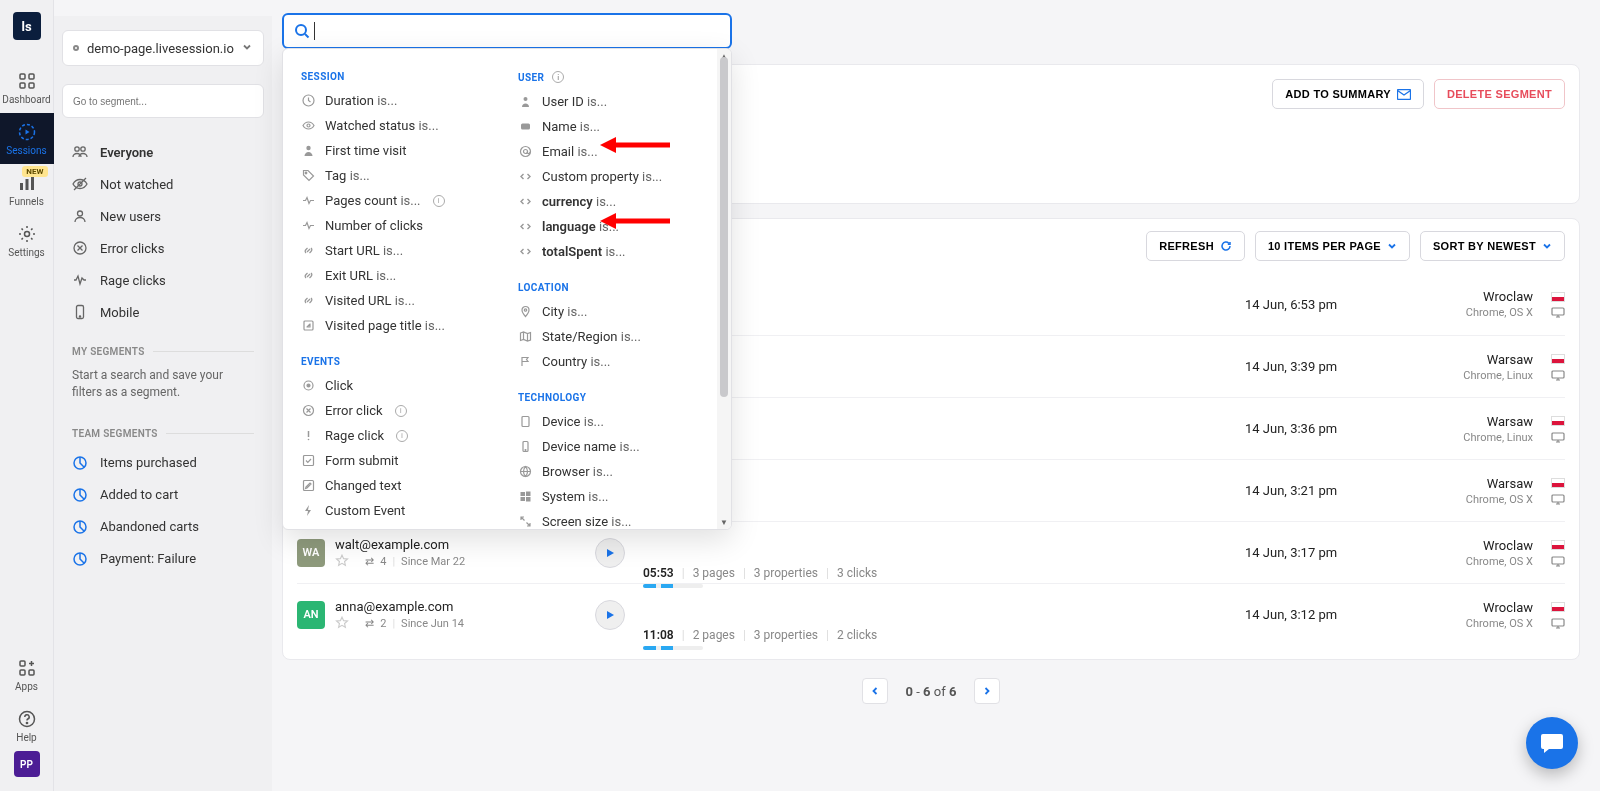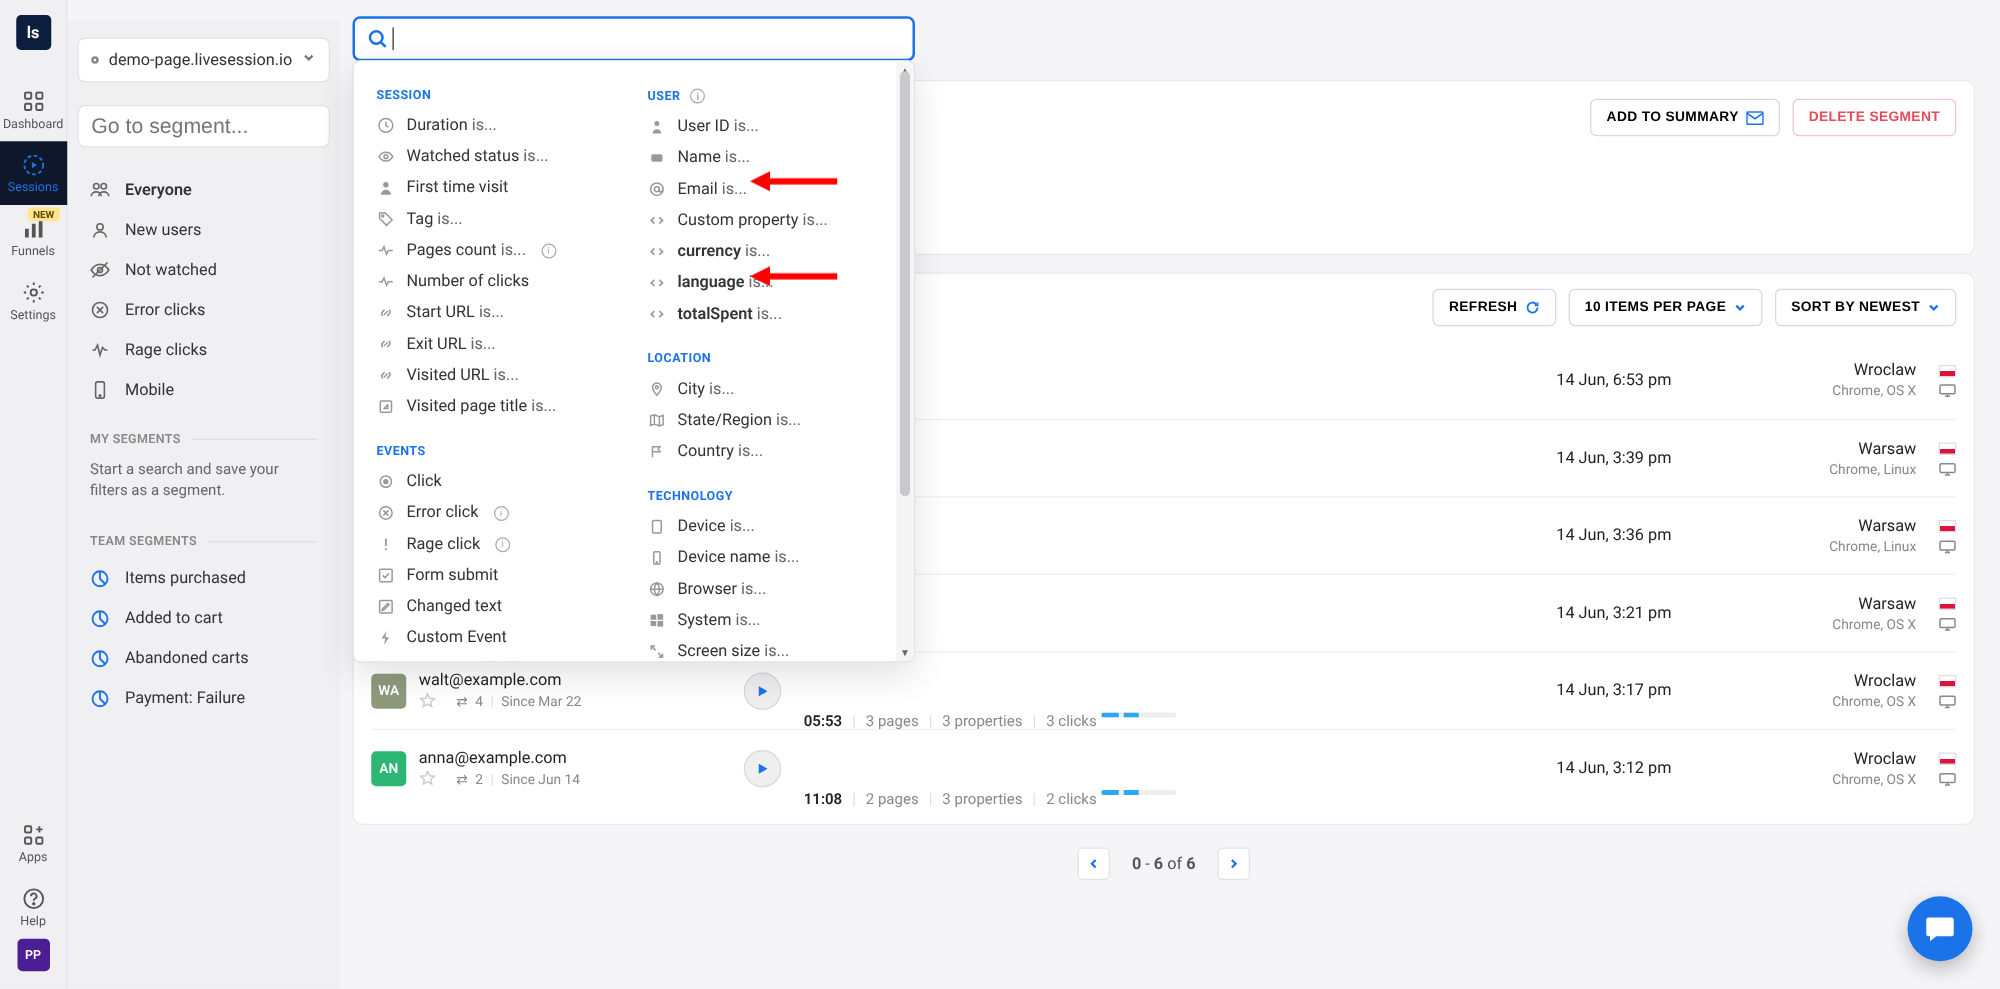--- a/index.html
+++ b/index.html
@@ -14,21 +14,21 @@
 .rail-icon { width: 18px; height: 18px; margin-bottom: 4px; display: flex; align-items: center; justify-content: center; }
 .rail-spacer { flex: 1; }
 .badge-new { position: absolute; top: 2px; right: 6px; background: #ffe58f; color: #5f4b00; font-size: 8px; font-weight: 700; padding: 1px 4px; border-radius: 3px; }
 .avatar-pp { width: 26px; height: 26px; background: #4c1d95; color: #fff; font-size: 10px; font-weight: 600; display: flex; align-items: center; justify-content: center; border-radius: 4px; margin-bottom: 14px; }
 
 
 .sidebar { position: absolute; left: 54px; top: 16px; width: 218px; height: 100%; background: #f0f0f2; padding: 14px 8px; }
 .site-pill { background: #fff; border: 1px solid #e1e1e5; border-radius: 6px; height: 36px; display: flex; align-items: center; padding: 0 10px; font-size: 13px; cursor: pointer; margin-bottom: 18px; }
 .site-pill .dot { width: 6px; height: 6px; border-radius: 50%; border: 2px solid #888; margin-right: 8px; }
 .site-pill .chev { margin-left: auto; color: #777; }
-.seg-input { width: 100%; background: #fff; border: 1px solid #e1e1e5; border-radius: 6px; height: 34px; padding: 0 10px; font-size: 17px; color: #999; margin-bottom: 18px; }
+.seg-input { width: 100%; background: #fff; border: 1px solid #e1e1e5; border-radius: 6px; height: 34px; padding: 0 10px; font-size: 10px; color: #999; margin-bottom: 18px; }
 .side-link { display: flex; align-items: center; gap: 12px; padding: 8px 10px; font-size: 13px; color: #333; cursor: pointer; border-radius: 4px; }
 .side-link.bold { font-weight: 600; }
 .side-link-icon { width: 16px; height: 16px; display: flex; align-items: center; justify-content: center; color: #666; }
 .side-label { font-size: 10px; font-weight: 600; letter-spacing: 0.3px; color: #888; padding: 18px 10px 8px; text-transform: uppercase; }
 .side-hint { font-size: 12px; color: #666; line-height: 1.45; padding: 2px 10px 8px; }
 .side-label.line { display: flex; align-items: center; gap: 8px; }
 .side-label.line::after { content: ""; flex: 1; height: 1px; background: #ddd; }
 
 
 .topbar { position: absolute; left: 272px; top: 0; right: 0; height: 62px; display: flex; align-items: center; padding: 14px 0 14px 10px; }
@@ -66,21 +66,21 @@
 .results { padding: 0 14px 14px; }
 .row { display: flex; align-items: center; height: 62px; border-top: 1px solid #f0f0f3; }
 .row:first-child { border-top: none; }
 .row-avatar { width: 28px; height: 28px; border-radius: 4px; display: flex; align-items: center; justify-content: center; color: #fff; font-size: 11px; font-weight: 600; margin-right: 10px; flex-shrink: 0; }
 .row-star { width: 14px; height: 14px; color: #ccc; margin-right: 10px; }
 .row-user { width: 230px; }
 .row-email { font-size: 13px; color: #222; }
 .row-meta { font-size: 11px; color: #888; display: flex; align-items: center; gap: 6px; margin-top: 2px; }
 .row-play { width: 30px; height: 30px; border-radius: 50%; border: 1px solid #d8d8de; display: flex; align-items: center; justify-content: center; margin-right: 18px; cursor: pointer; }
 .row-play svg { color: #1a73e8; }
-.row-stats { display: flex; flex-direction: row; gap: 4px; flex: 1; margin-top: 48px; }
+.row-stats { display: flex; flex-direction: column; gap: 4px; flex: 1; margin-top: 48px; }
 .row-stats-line { display: flex; align-items: center; gap: 8px; font-size: 12px; color: #888; }
 .row-dur { font-weight: 600; color: #222; }
 .row-sep { color: #ddd; }
 .row-bar { width: 60px; height: 4px; background: #eee; border-radius: 2px; position: relative; overflow: hidden; }
 .row-bar-fill { position: absolute; left: 0; top: 0; height: 100%; background: #2aa8f2; }
 .row-bar-seg { position: absolute; top: 0; height: 100%; background: #2aa8f2; }
 .row-time { width: 140px; font-size: 13px; color: #222; text-align: left; }
 .row-loc { width: 180px; text-align: right; }
 .row-city { font-size: 13px; color: #222; display: flex; align-items: center; justify-content: flex-end; gap: 18px; }
 .flag-pl { width: 14px; height: 10px; display: inline-block; background: linear-gradient(#fff 50%, #dc143c 50%); border: 1px solid #ddd; }
@@ -186,35 +186,35 @@
             <circle cx="5" cy="5" r="2.2"></circle>
             <circle cx="11" cy="5" r="2.2"></circle>
             <path d="M1 13c0-2 1.8-3.5 4-3.5s4 1.5 4 3.5M7 13c0-2 1.8-3.5 4-3.5s4 1.5 4 3.5"></path>
           </svg>
         </span>
         <span>Everyone</span>
       </div>
       <div class="side-link">
         <span class="side-link-icon">
           <svg width="16" height="16" viewBox="0 0 16 16" fill="none" stroke="currentColor" stroke-width="1.3">
-            <circle cx="8" cy="5.5" r="2.5"></circle>
-            <path d="M3 14c0-2.5 2.2-4.5 5-4.5s5 2 5 4.5"></path>
-          </svg>
-        </span>
-        <span>New users</span>
-      </div>
-      <div class="side-link">
-        <span class="side-link-icon">
-          <svg width="16" height="16" viewBox="0 0 16 16" fill="none" stroke="currentColor" stroke-width="1.3">
             <path d="M1 8s2.5-4.5 7-4.5S15 8 15 8s-2.5 4.5-7 4.5S1 8 1 8z"></path>
             <circle cx="8" cy="8" r="2"></circle>
             <path d="M2 14L14 2"></path>
           </svg>
         </span>
         <span>Not watched</span>
+      </div>
+      <div class="side-link">
+        <span class="side-link-icon">
+          <svg width="16" height="16" viewBox="0 0 16 16" fill="none" stroke="currentColor" stroke-width="1.3">
+            <circle cx="8" cy="5.5" r="2.5"></circle>
+            <path d="M3 14c0-2.5 2.2-4.5 5-4.5s5 2 5 4.5"></path>
+          </svg>
+        </span>
+        <span>New users</span>
       </div>
       <div class="side-link">
         <span class="side-link-icon">
           <svg width="16" height="16" viewBox="0 0 16 16" fill="none" stroke="currentColor" stroke-width="1.3">
             <circle cx="8" cy="8" r="6"></circle>
             <path d="M5.5 5.5l5 5M10.5 5.5l-5 5"></path>
           </svg>
         </span>
         <span>Error clicks</span>
       </div>

